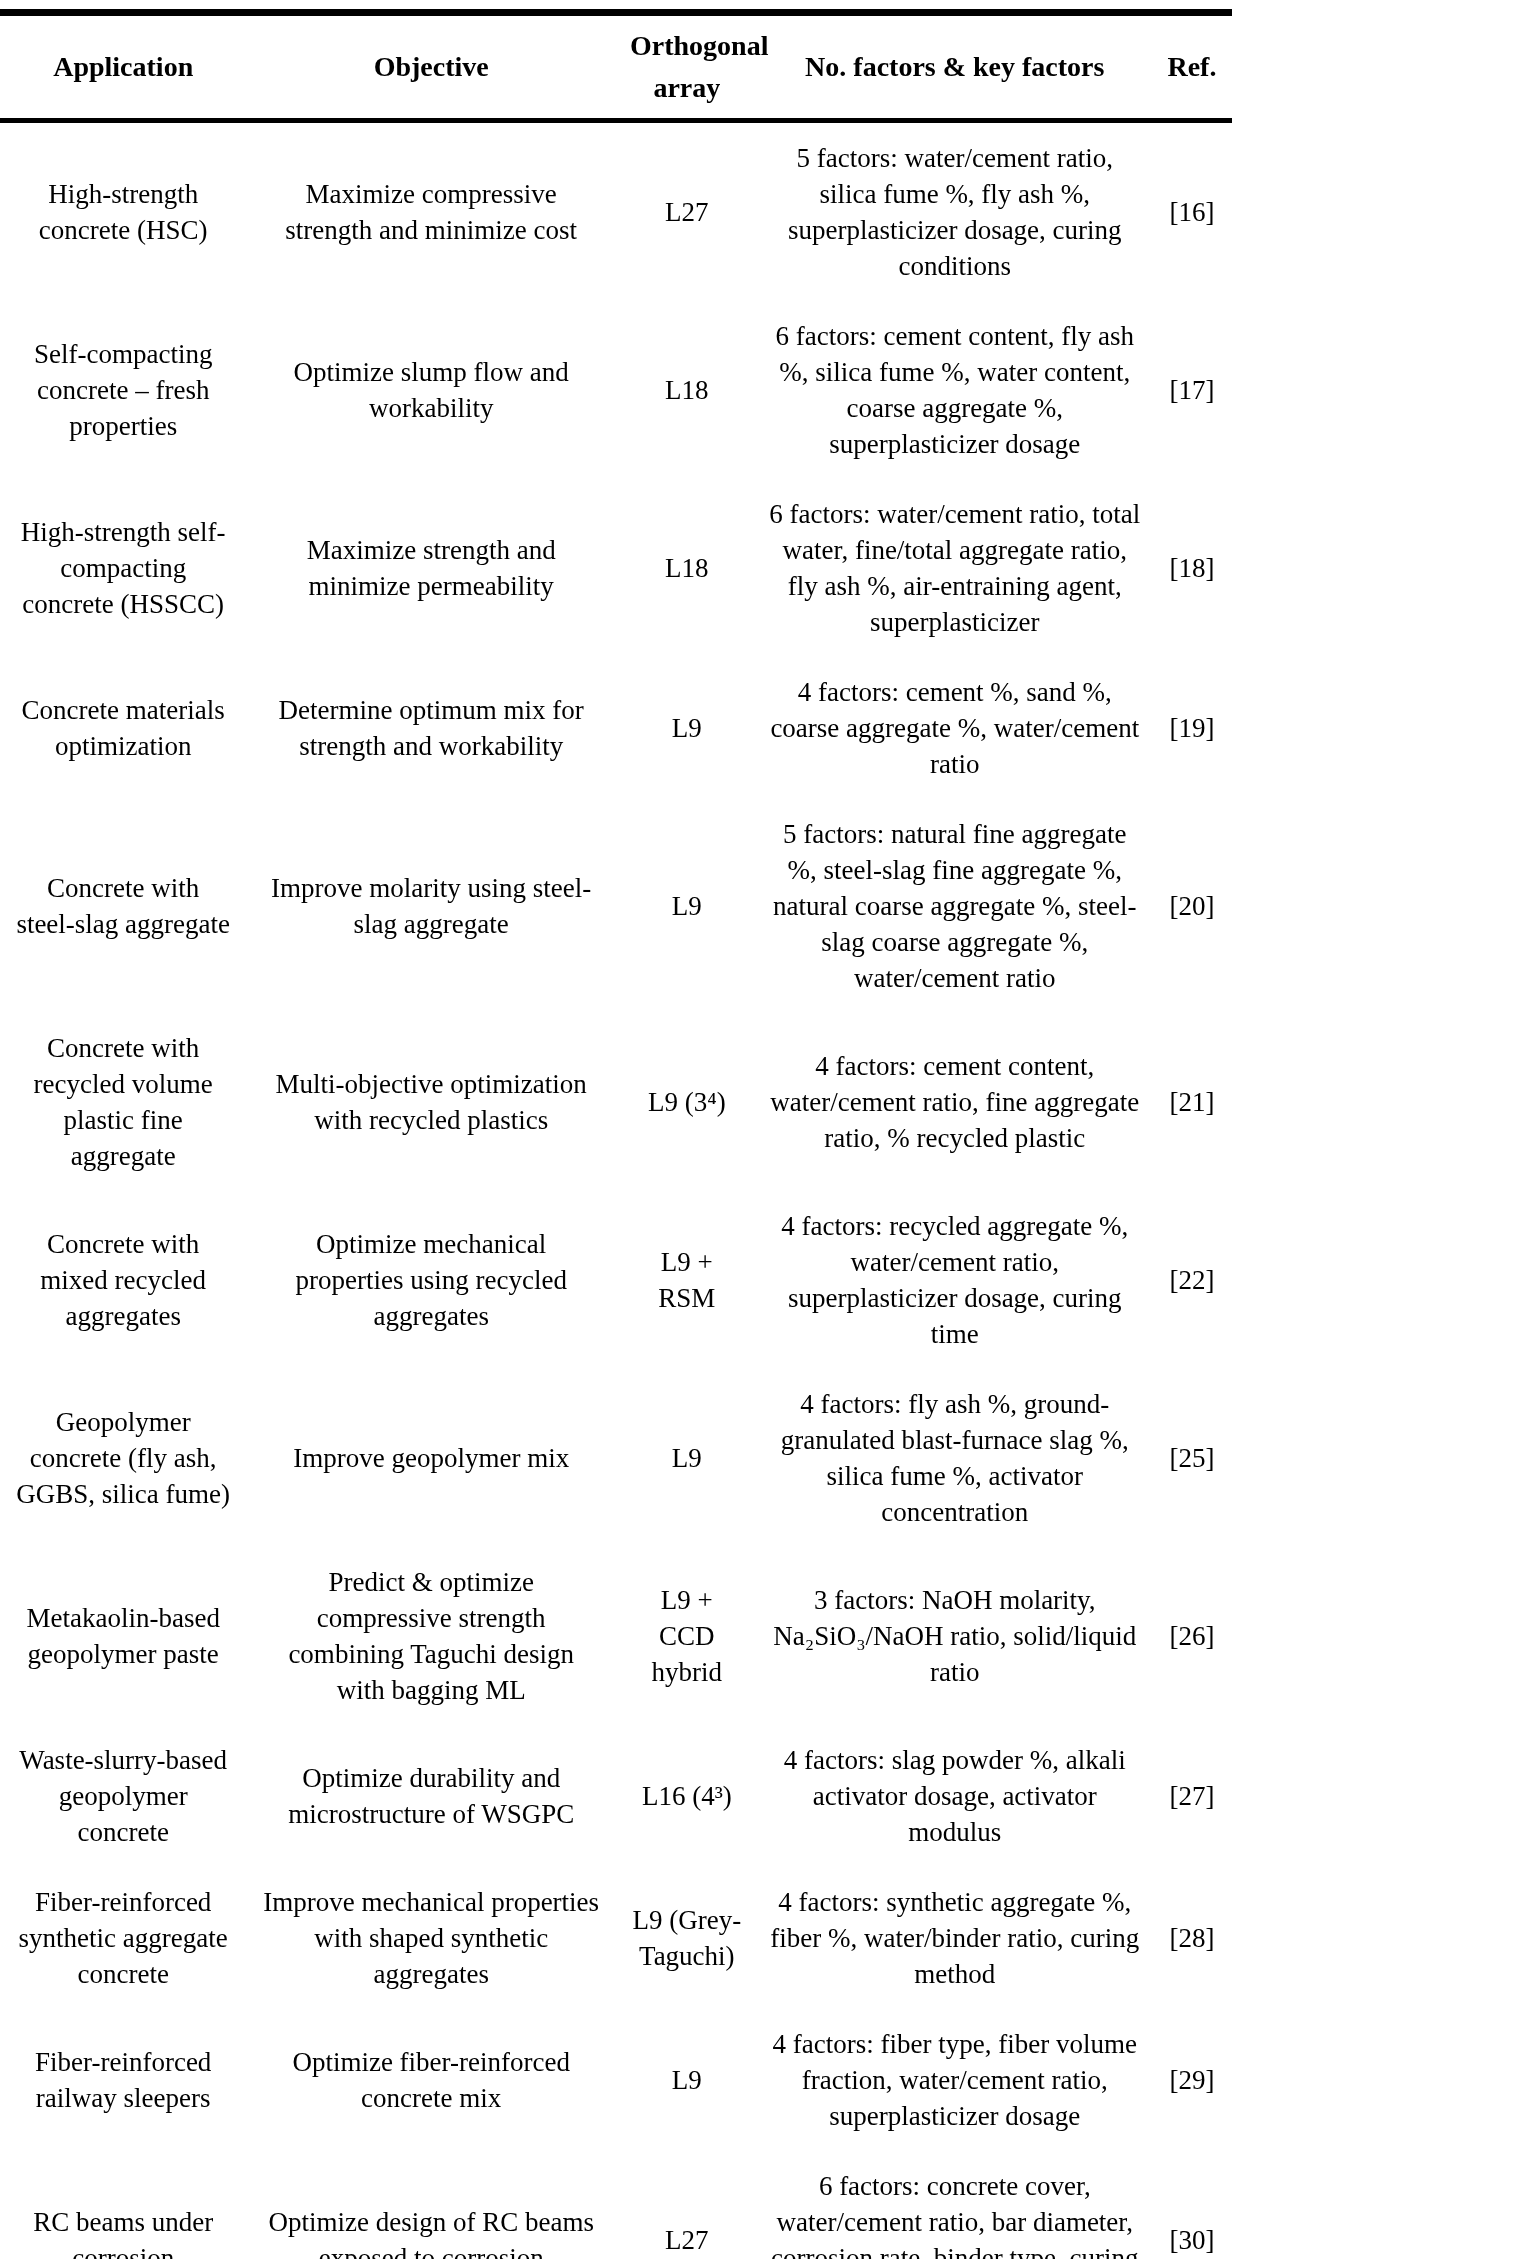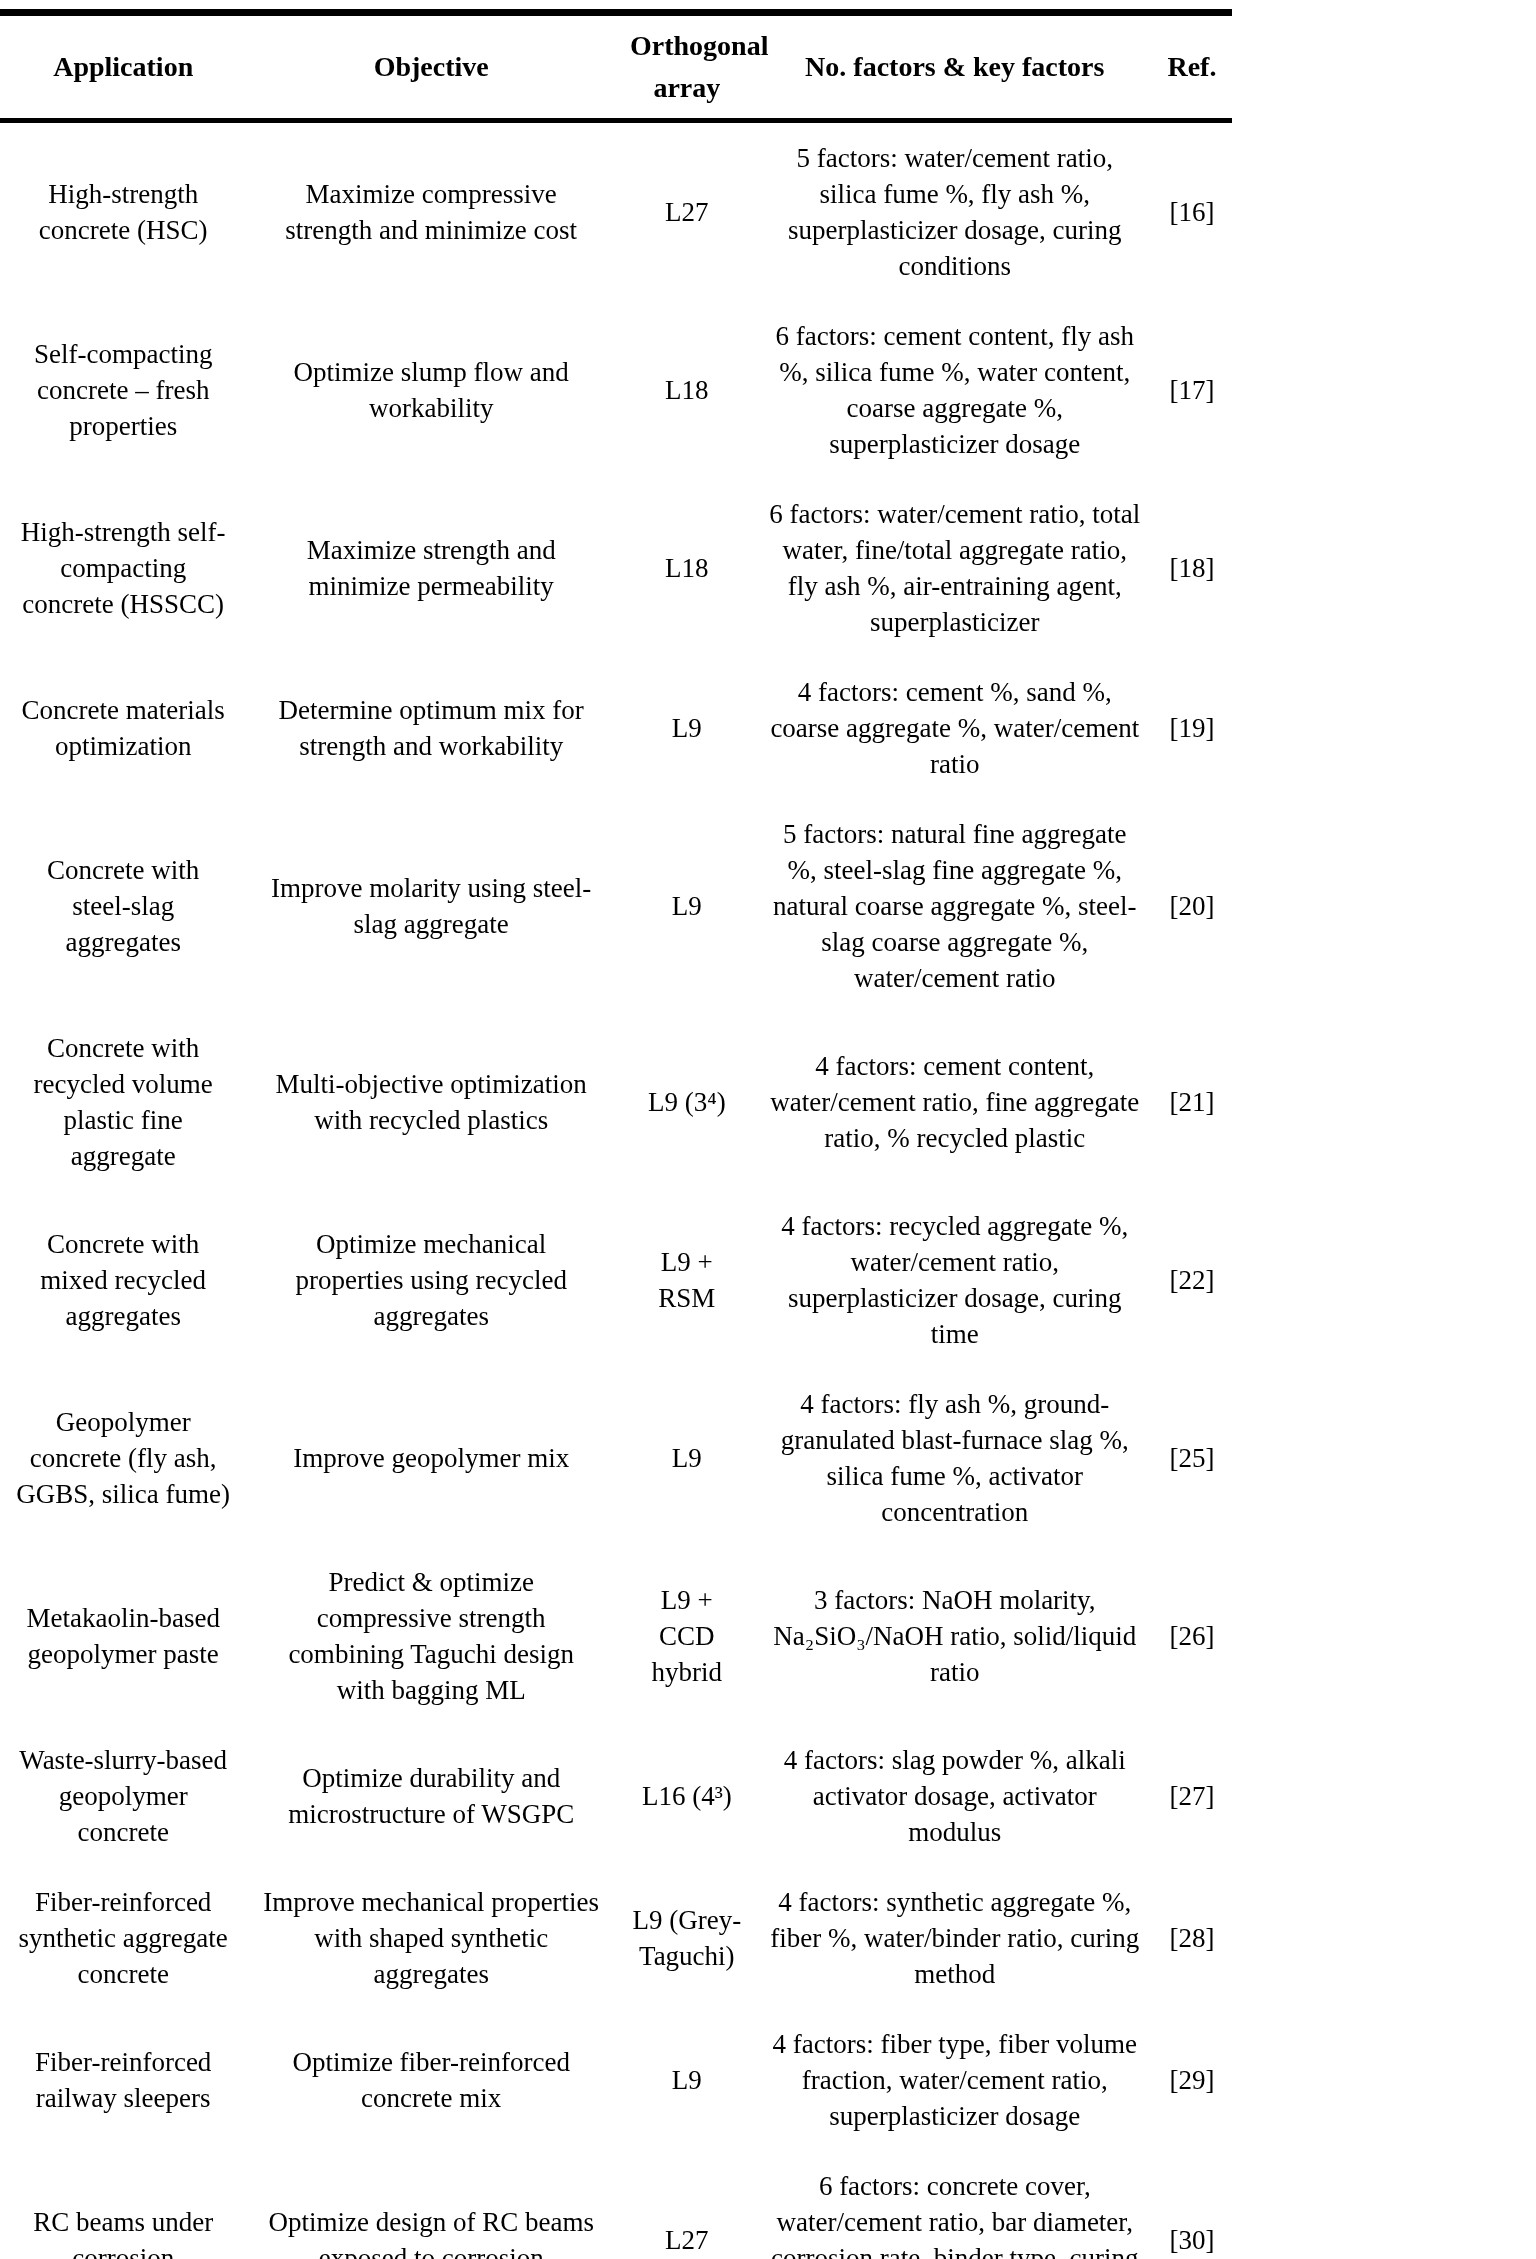--- a/index.html
+++ b/index.html
@@ -93,21 +93,21 @@
         <td class="cell-ref">[18]</td>
       </tr>
       <tr>
         <td class="cell-application">Concrete materials optimization</td>
         <td class="cell-objective">Determine optimum mix for strength and workability</td>
         <td class="cell-array">L9</td>
         <td class="cell-factors">4 factors: cement %, sand %, coarse aggregate %, water/cement ratio</td>
         <td class="cell-ref">[19]</td>
       </tr>
       <tr>
-        <td class="cell-application">Concrete with steel-slag aggregates</td>
+        <td class="cell-application">Concrete with steel-slag aggregate</td>
         <td class="cell-objective">Improve molarity using steel-slag aggregate</td>
         <td class="cell-array">L9</td>
         <td class="cell-factors">5 factors: natural fine aggregate %, steel-slag fine aggregate %, natural coarse aggregate %, steel-slag coarse aggregate %, water/cement ratio</td>
         <td class="cell-ref">[20]</td>
       </tr>
       <tr>
         <td class="cell-application">Concrete with recycled volume plastic fine aggregate</td>
         <td class="cell-objective">Multi-objective optimization with recycled plastics</td>
         <td class="cell-array">L9 (3⁴)</td>
         <td class="cell-factors">4 factors: cement content, water/cement ratio, fine aggregate ratio, % recycled plastic</td>

